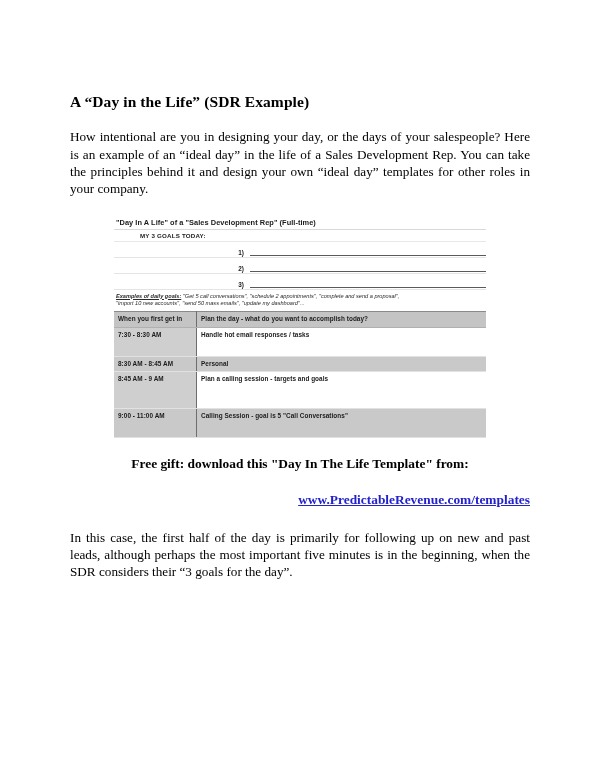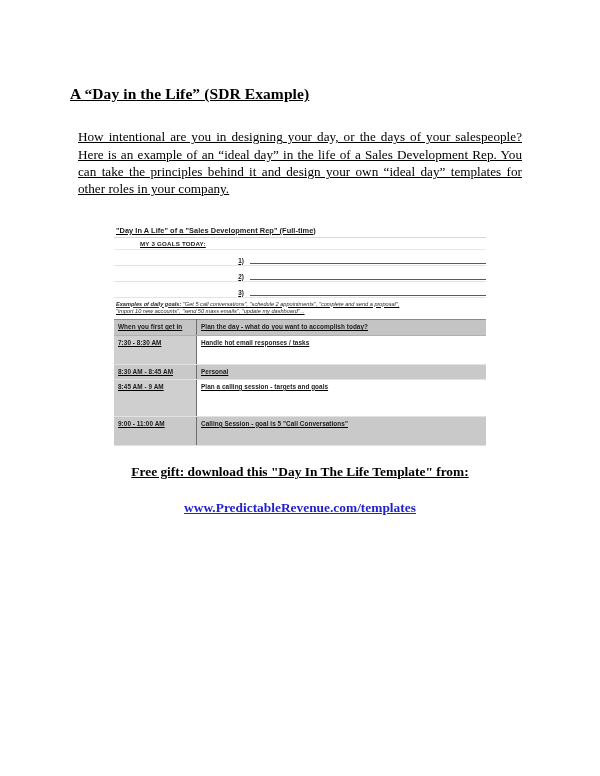--- a/index.html
+++ b/index.html
@@ -14,34 +14,33 @@
     overflow: hidden;
     font-family: "Liberation Serif", "DejaVu Serif", serif;
     color: #000000;
   }
   .page {
     position: relative;
     width: 600px;
     height: 776px;
     background: #ffffff;
     box-sizing: border-box;
-    padding: 4px 70px;
-    text-decoration: underline;
+    padding: 12px 70px;
   }
   .doc-title {
     margin: 0;
     padding-top: 80px;
     font-family: "Liberation Serif", "DejaVu Serif", serif;
     font-size: 15.5px;
     font-weight: bold;
     letter-spacing: 0.1px;
     line-height: 1.25;
   }
   p.body-text {
-    margin: 8px;
+    margin: 0;
     font-size: 13.2px;
     line-height: 17.3px;
     text-align: justify;
     text-justify: inter-word;
     hyphens: none;
   }
   .gap-after-title { height: 17px; }
   .para-gap { height: 17px; }
 
   
@@ -135,21 +134,21 @@
   .sched tr.xtall td { height: 30px; }
 
   .gift-line {
     text-align: center;
     font-size: 13.4px;
     font-weight: bold;
     line-height: 18px;
     margin: 0;
   }
   .link-line {
-    text-align: center;
+    text-align: right;
     margin: 0;
   }
   .link-line a {
     font-size: 13.4px;
     font-weight: bold;
     color: #2222cc;
     text-decoration: underline;
   }
 </style>
 </head>
@@ -223,20 +222,21 @@
   <p class="gift-line">Free gift: download this "Day In The Life Template" from:</p>
 
   <div style="height:17px"></div>
 
   <p class="link-line">
     <a href="#">www.PredictableRevenue.com/templates</a>
   </p>
 
   <div style="height:21px"></div>
 
+  <p class="body-text">In this case, the first half of the day is primarily for following up on new and past leads, although perhaps the most important five minutes is in the beginning, when the SDR considers their “3 goals for the day”.</p>
 
   <div class="para-gap"></div>
 
 
   <div class="para-gap"></div>
 
 
 </div>
 
 </body></html>

